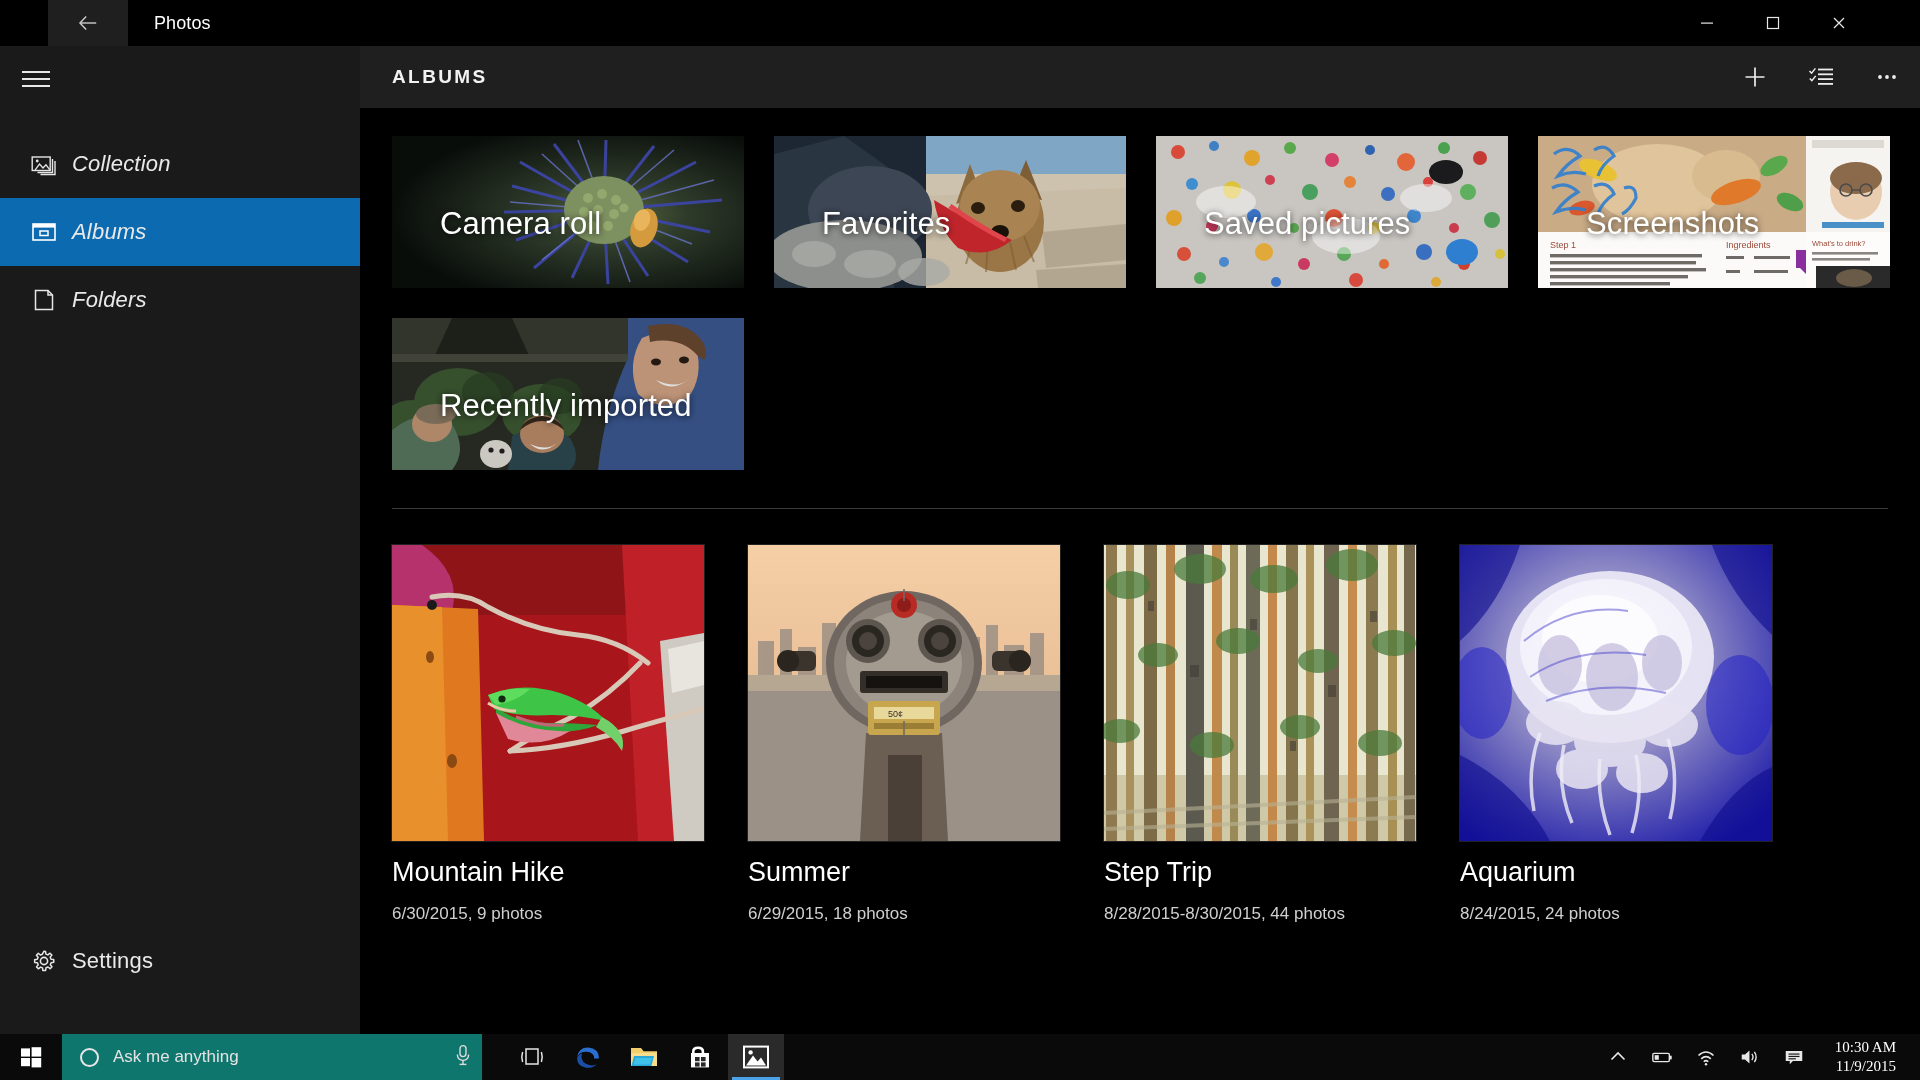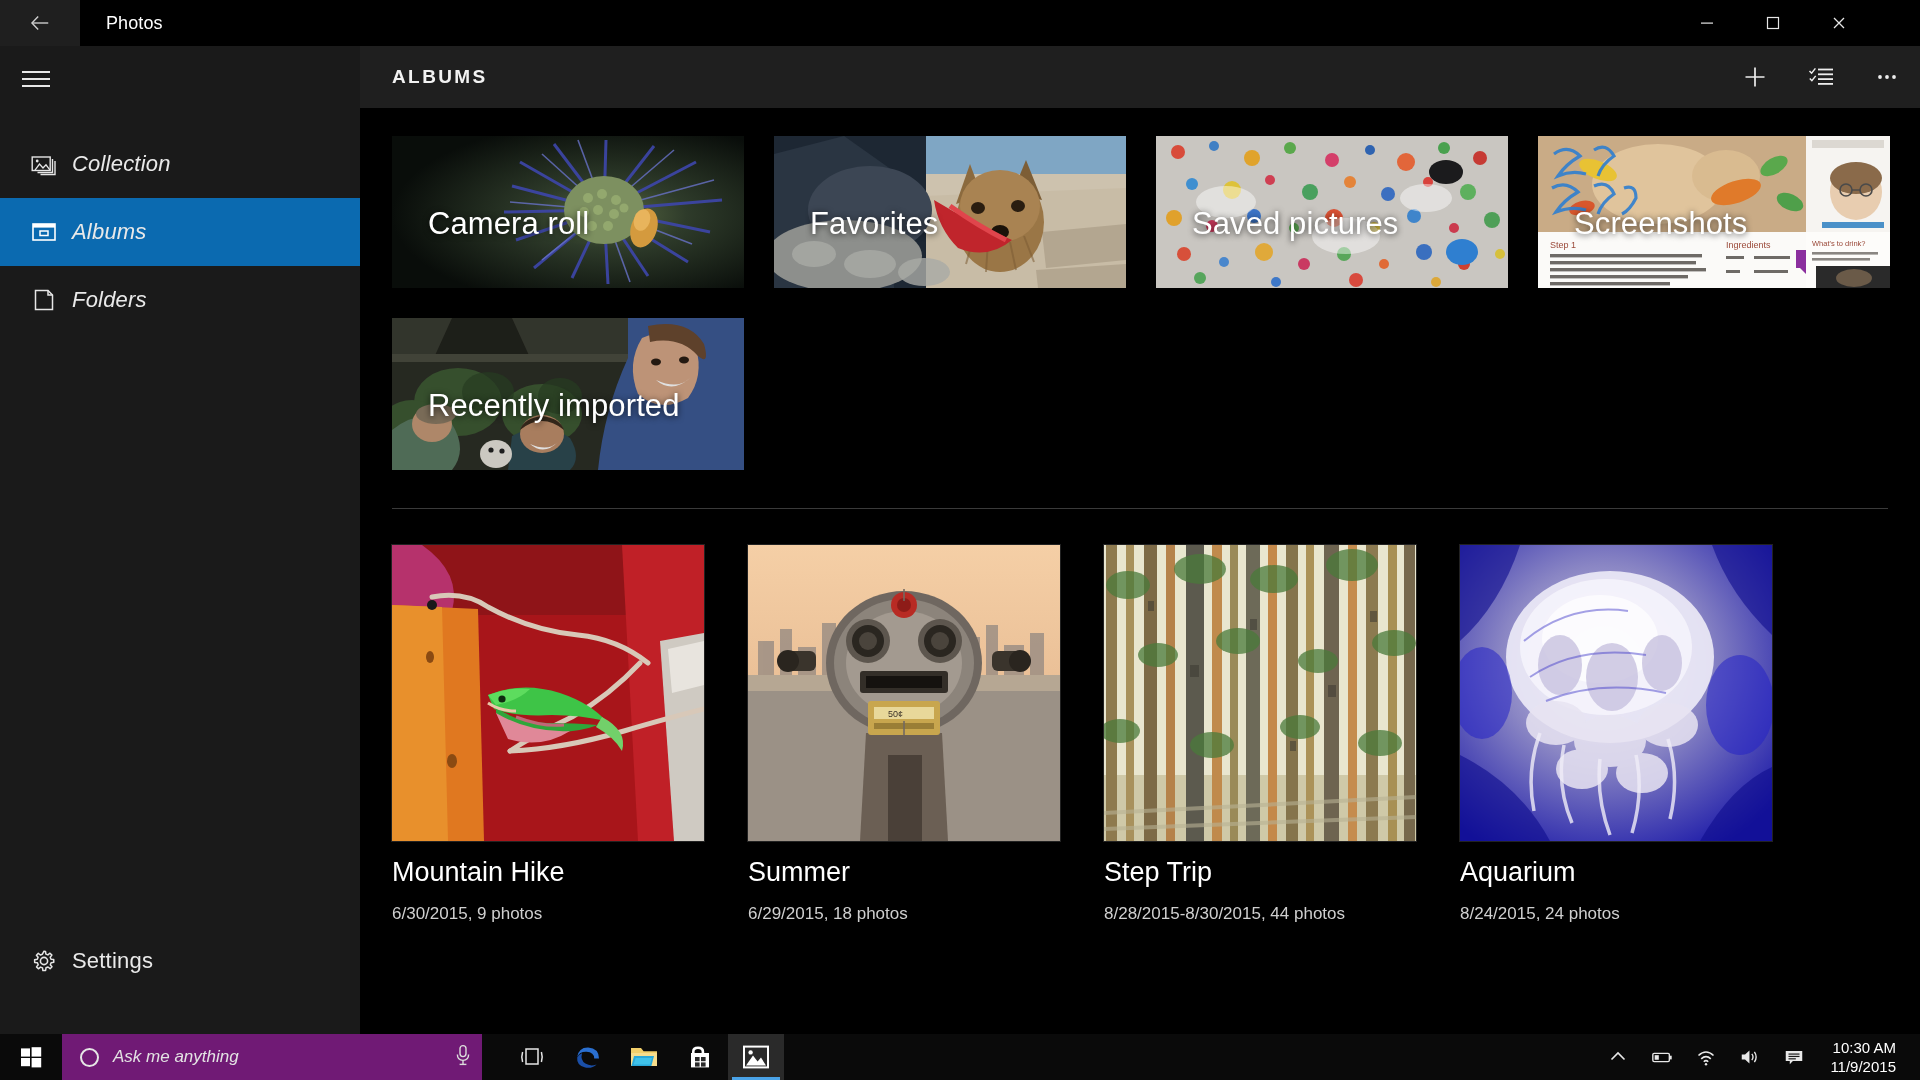--- a/index.html
+++ b/index.html
@@ -7,21 +7,21 @@
     width: 1920px; height: 1080px;
     background: #000;
     font-family: "Liberation Sans", sans-serif;
     overflow: hidden;
   }
   .app { position: relative; width: 1920px; height: 1080px; background: #000; }
 
   
   .titlebar {
     position: absolute; top: 0; left: 0; width: 1872px; height: 46px;
-    background: #000; display: flex; align-items: center;
+    background: #000; display: flex; align-items: center; padding-left: 48px;
   }
   .tb-back {
     width: 80px; height: 46px; display: flex; align-items: center; justify-content: center;
     background: #1f1f1f;
   }
   .tb-back svg { width: 22px; height: 22px; }
   .tb-title {
     color: #ffffff; font-size: 18px; margin-left: 26px; letter-spacing: .1px;
     font-weight: 400;
   }
@@ -75,21 +75,21 @@
   .banners {
     padding: 28px 0 0 32px; display: flex; flex-wrap: wrap; gap: 30px 30px;
     width: 1560px;
   }
   .banner {
     position: relative; width: 352px; height: 152px; overflow: hidden;
     background: #111;
   }
   .banner .bg { position: absolute; inset: 0; }
   .banner .bname {
-    position: absolute; left: 36px; bottom: 46px; color: #fff;
+    position: absolute; left: 48px; bottom: 46px; color: #fff;
     font-size: 31px; font-weight: 400; text-shadow: 0 1px 6px rgba(0,0,0,.75);
     letter-spacing: .1px; white-space: nowrap;
   }
 
   
   .divider {
     margin: 38px 0 0 32px; width: 1496px; height: 1px; background: #3a3a3a;
   }
 
   
@@ -112,22 +112,22 @@
 
   
   .taskbar {
     position: absolute; left: 0; bottom: 0; width: 1920px; height: 46px;
     background: #0a0a0a; display: flex; align-items: center;
   }
   .start {
     width: 62px; height: 46px; display: flex; align-items: center; justify-content: center;
   }
   .cortana {
-    width: 420px; height: 46px; background: #701a75; display: flex; align-items: center;
-    padding: 0 10px 0 18px; gap: 14px; font-style: italic;
+    width: 420px; height: 46px; background: #0f766e; display: flex; align-items: center;
+    padding: 0 10px 0 18px; gap: 14px;
   }
   .cortana .ring {
     width: 19px; height: 19px; border: 2.6px solid #e6e6e6; border-radius: 50%;
     flex: none;
   }
   .cortana .ctext { color: #e3e3e3; font-size: 17px; flex: 1; }
   .cortana .mic svg { width: 18px; height: 22px; }
   .tb-apps { display: flex; align-items: center; margin-left: 22px; gap: 0; }
   .tb-app {
     width: 56px; height: 46px; display: flex; align-items: center; justify-content: center;
@@ -137,21 +137,21 @@
   .tb-app.active::after {
     content: ""; position: absolute; bottom: 0; left: 4px; right: 4px; height: 3px;
     background: #4aa3e8;
   }
   .tray-spacer { flex: 1; }
   .tray { display: flex; align-items: center; gap: 0; padding-right: 8px; }
   .tray-ico { width: 44px; height: 46px; display: flex; align-items: center; justify-content: center; }
   .tray-ico svg { width: 22px; height: 22px; }
   .clock {
     color: #ffffff; font-size: 15px; line-height: 19px; text-align: right;
-    padding: 0 16px 0 8px; min-width: 96px;
+    padding: 0 16px 0 8px; min-width: 96px; font-family: Liberation Serif, serif;
   }
 </style>
 </head>
 <body>
 
 <div class="app">
 
   <div class="titlebar">
     <div class="tb-back">
       <svg viewBox="0 0 24 24">

